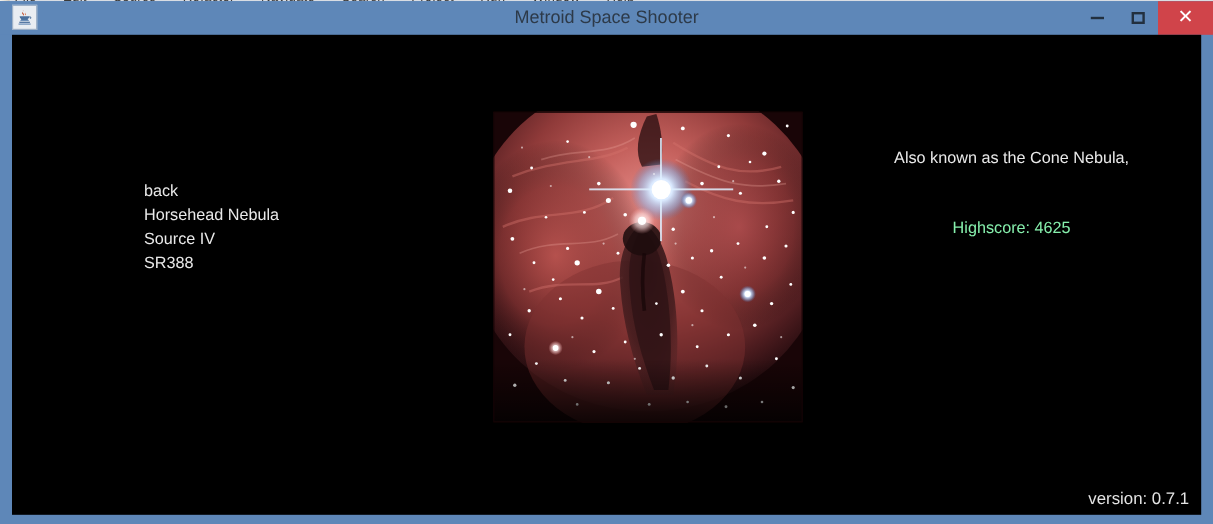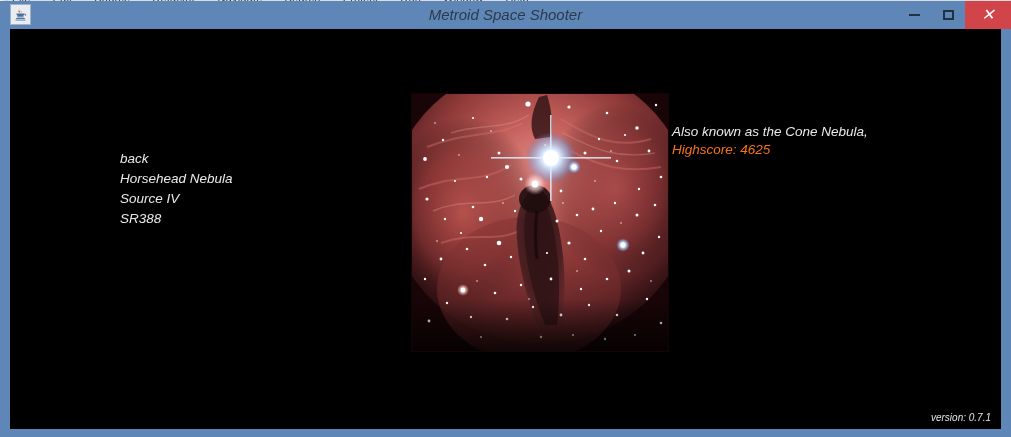--- a/index.html
+++ b/index.html
@@ -57,21 +57,20 @@
   }
 
   
   .app-window {
     position: absolute;
     left: 0; top: 1px;
     width: 1011px;
     height: 436px;
     background: #5e87b8;
     box-sizing: border-box;
-    font-style: italic;
   }
   .titlebar {
     position: absolute;
     left: 0; top: 0;
     width: 1011px;
     height: 28px;
     background: #5e87b8;
   }
   .app-icon {
     position: absolute;
@@ -169,41 +168,43 @@
     width: 258px;
     height: 259px;
     overflow: hidden;
     background: #120404;
   }
   .nebula svg { display: block; }
 
   
   .info-panel {
     position: absolute;
-    left: 662px; top: 92px;
+    left: 698px; top: 92px;
     width: 270px;
+    text-align: center;
   }
   .info-line {
     font-size: 13.5px;
     color: #e9e9e9;
     line-height: 21px;
     white-space: nowrap;
   }
   .highscore {
+    margin-top: 40px;
     font-size: 13.5px;
-    color: #f97316;
+    color: #86efac;
     white-space: nowrap;
   }
 
   
   .version {
     position: absolute;
     right: 10px;
     bottom: 6px;
-    font-size: 10px;
+    font-size: 14px;
     color: #e4e4e4;
     white-space: nowrap;
   }
 </style>
 </head>
 <body>
 
 <div id="screen">
 
   <div class="ide-backdrop">

